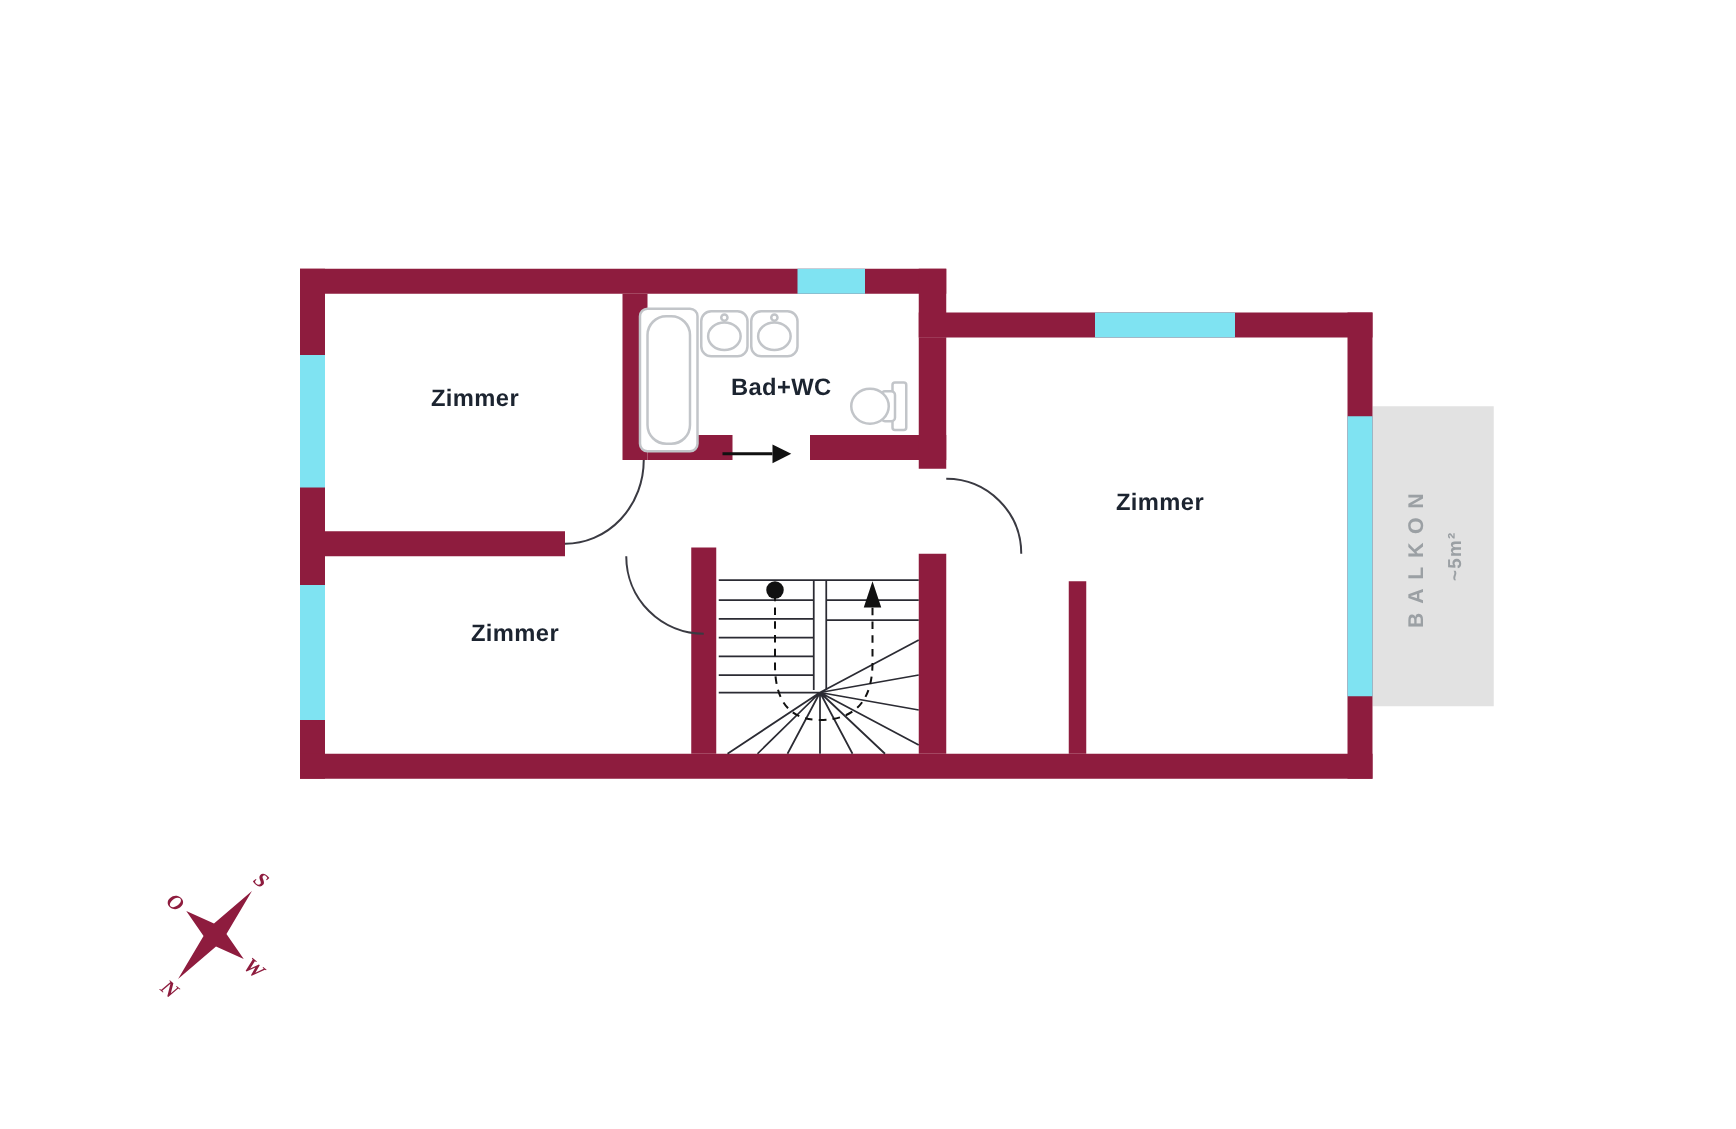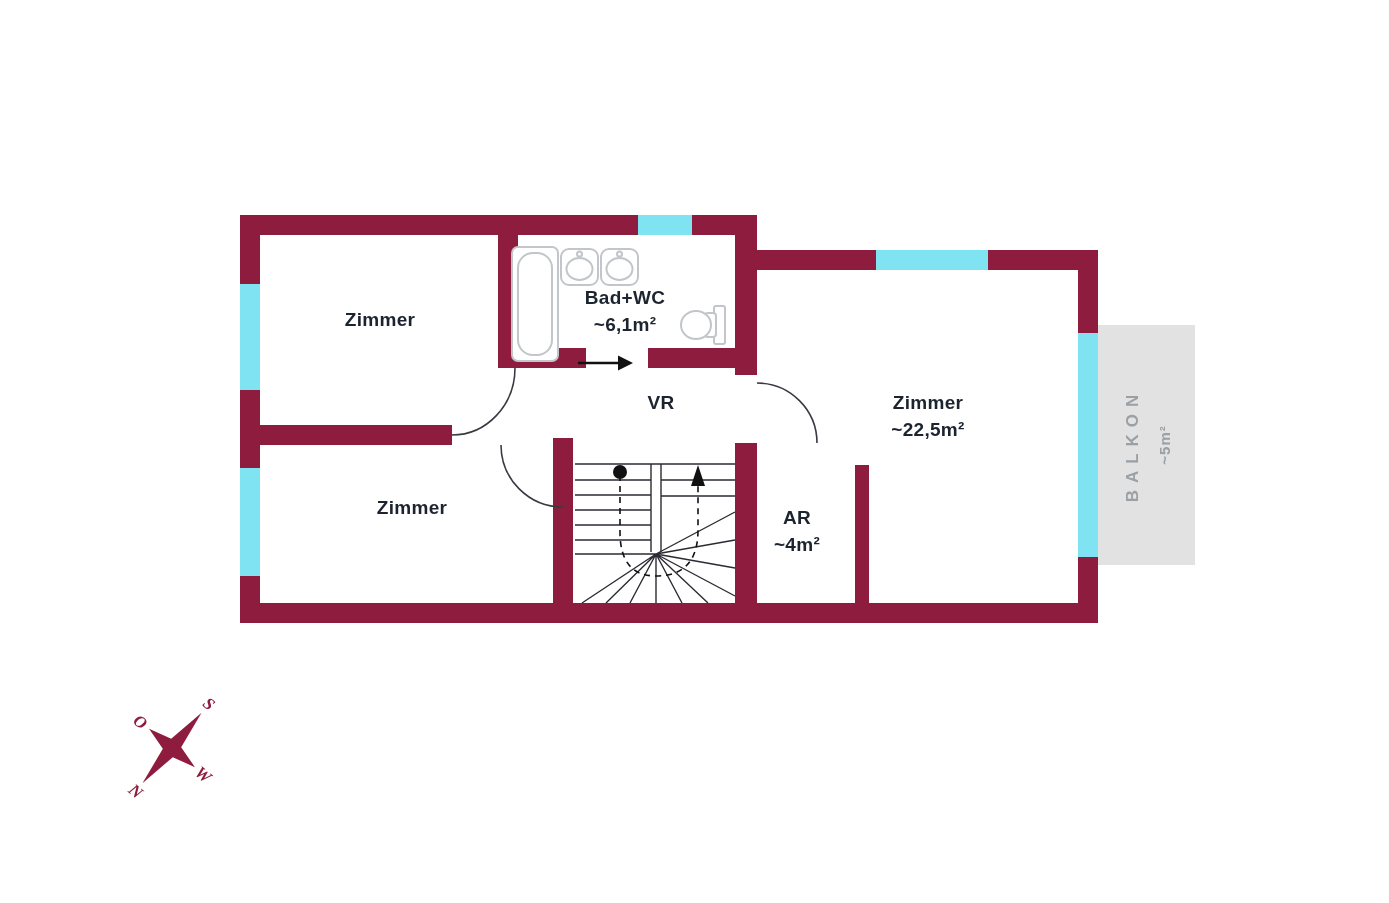--- a/index.html
+++ b/index.html
@@ -104,35 +104,28 @@
       <text x="0" y="-52">S</text>
       <text x="0" y="62">N</text>
       <text x="-41" y="6">O</text>
       <text x="41" y="6">W</text>
     </g>
   </svg>
 
   <div class="room-label" style="left:380px;top:334px">
     <div>Zimmer</div>
   </div>
-  <div class="room-label" style="left:625px;top:312px">
+  <div class="room-label" style="left:625px;top:325px">
     <div>Bad+WC</div>
-    <div>~6,1m²</div>
   </div>
   <div class="room-label" style="left:661px;top:417px">
-    <div>VR</div>
   </div>
   <div class="room-label" style="left:928px;top:417px">
     <div>Zimmer</div>
-    <div>~22,5m²</div>
   </div>
   <div class="room-label" style="left:412px;top:522px">
     <div>Zimmer</div>
-  </div>
-  <div class="room-label" style="left:797px;top:532px">
-    <div>AR</div>
-    <div>~4m²</div>
   </div>
 
   <span class="vlabel balkon-name" style="left:1133px;top:445px">BALKON</span>
   <span class="vlabel balkon-area" style="left:1164px;top:445px">~5m²</span>
 
 </div>
 
 </body></html>

